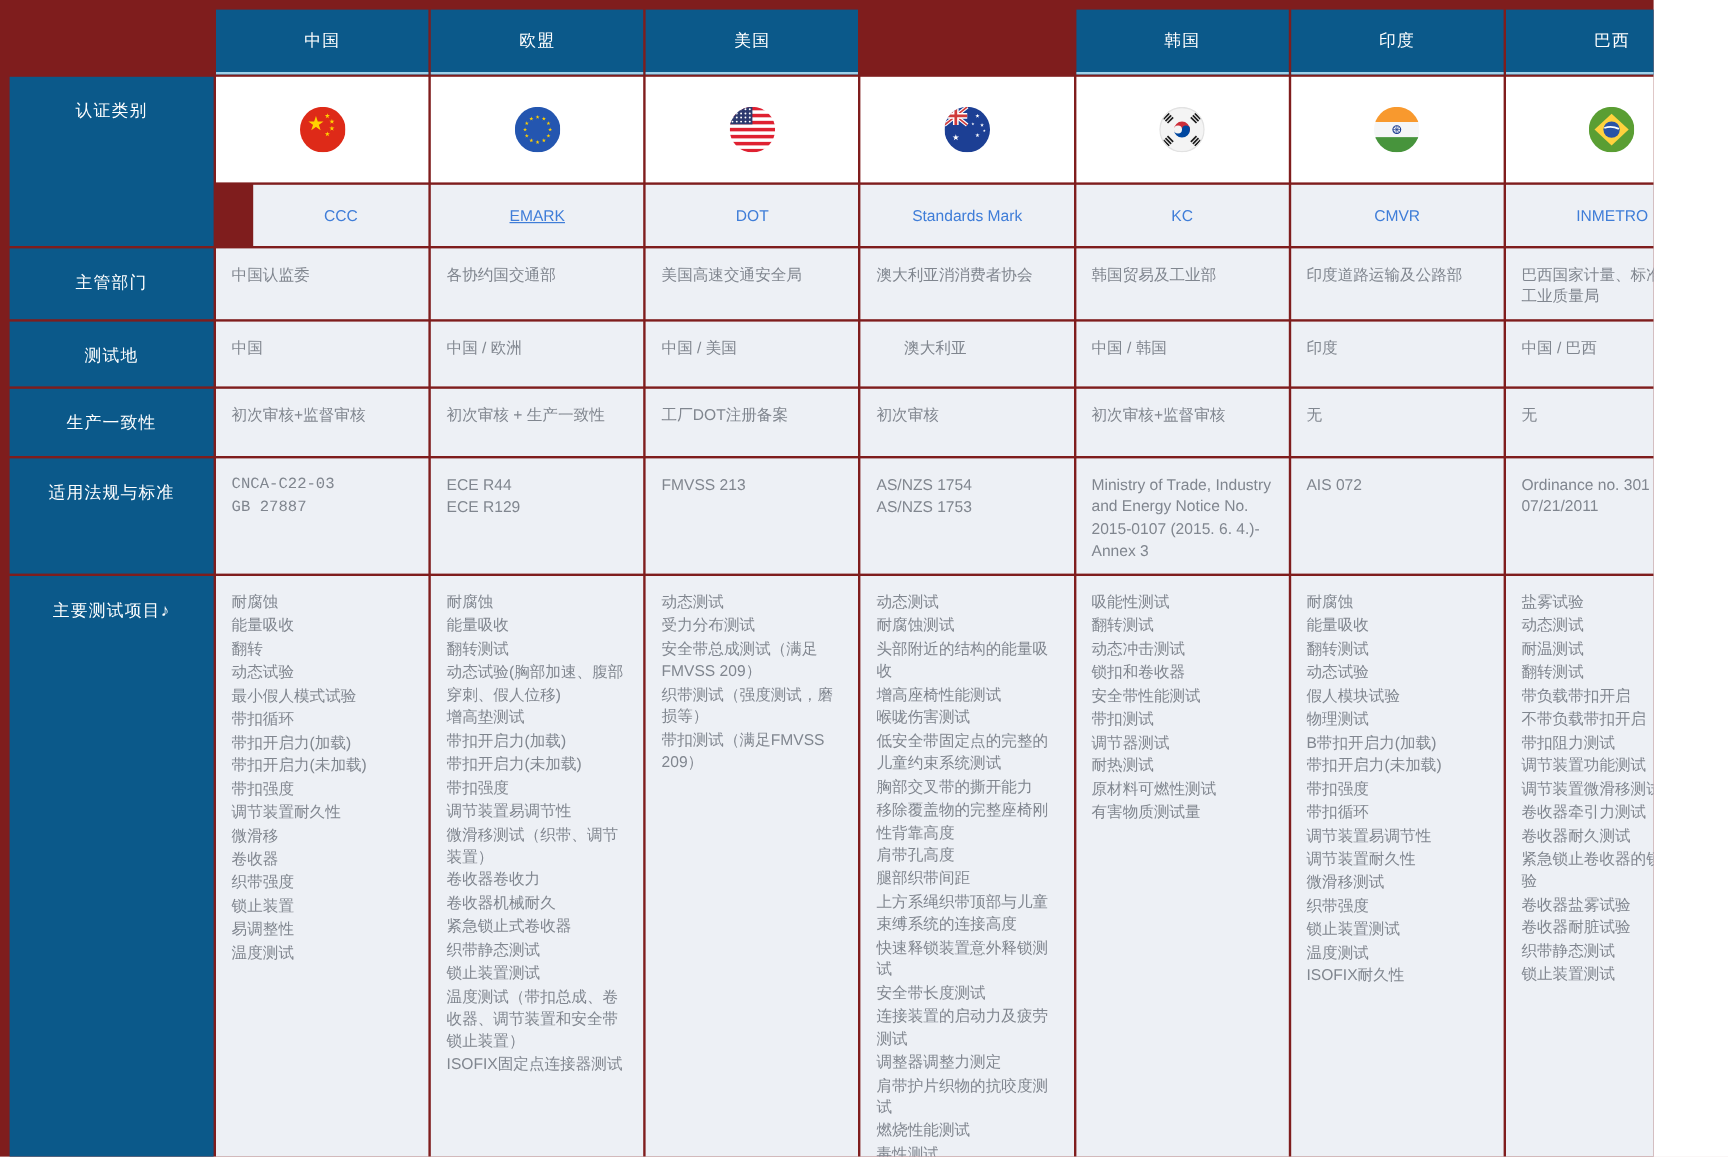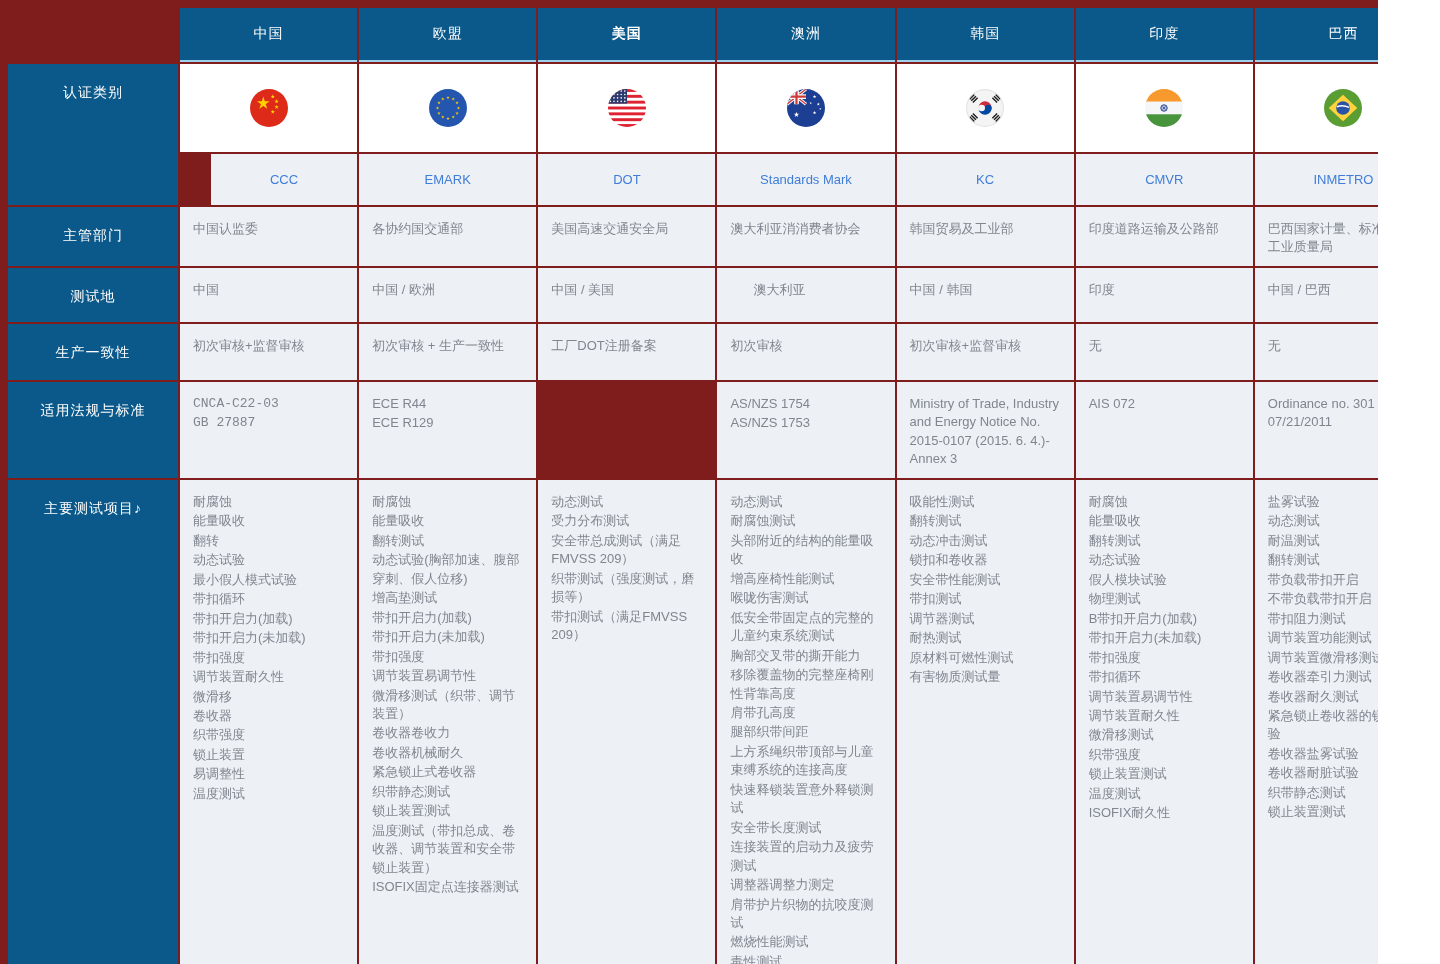--- a/index.html
+++ b/index.html
@@ -39,22 +39,21 @@
   .flag-wrap{width:38px;height:38px;display:inline-block;}
   .flag-wrap svg{display:block;}
 </style>
 </head>
 <body>
 
 <div class="page">
   <div class="grid" id="grid">
       <div class="h-cell" style="grid-area: 1 / 2;">中国</div>
       <div class="h-cell" style="grid-area: 1 / 3;">欧盟</div>
-      <div class="h-cell" style="grid-area: 1 / 4; font-weight: bold;">美国</div>
-      <div class="h-cell" style="grid-area: 1 / 5;">澳洲</div>
+      <div class="h-cell" style="grid-area: 1 / 4;">美国</div>
       <div class="h-cell" style="grid-area: 1 / 6;">韩国</div>
       <div class="h-cell" style="grid-area: 1 / 7;">印度</div>
       <div class="h-cell" style="grid-area: 1 / 8;">巴西</div>
       <div class="label-cell" style="grid-area: 2 / 1 / span 2;">认证类别</div>
       <div class="label-cell" style="grid-area: 4 / 1;">主管部门</div>
       <div class="label-cell" style="grid-area: 5 / 1;">测试地</div>
       <div class="label-cell" style="grid-area: 6 / 1;">生产一致性</div>
       <div class="label-cell" style="grid-area: 7 / 1;">适用法规与标准</div>
       <div class="label-cell" style="grid-area: 8 / 1;">主要测试项目♪</div>
       <div class="flag-cell" style="grid-area: 2 / 2;">
@@ -96,21 +95,21 @@
               <path d="M0,-1 L0.588,0.809 L-0.951,-0.309 L0.951,-0.309 L-0.588,0.809 Z" fill="#ffcf00" transform="translate(9,20) scale(1.9)"></path>
               <path d="M0,-1 L0.588,0.809 L-0.951,-0.309 L0.951,-0.309 L-0.588,0.809 Z" fill="#ffcf00" transform="translate(10.5,14.5) scale(1.9)"></path>
               <path d="M0,-1 L0.588,0.809 L-0.951,-0.309 L0.951,-0.309 L-0.588,0.809 Z" fill="#ffcf00" transform="translate(14.5,10.5) scale(1.9)"></path>
               <path d="M0,-1 L0.588,0.809 L-0.951,-0.309 L0.951,-0.309 L-0.588,0.809 Z" fill="#ffcf00" transform="translate(20,9) scale(1.9)"></path>
               <path d="M0,-1 L0.588,0.809 L-0.951,-0.309 L0.951,-0.309 L-0.588,0.809 Z" fill="#ffcf00" transform="translate(25.5,10.5) scale(1.9)"></path>
               <path d="M0,-1 L0.588,0.809 L-0.951,-0.309 L0.951,-0.309 L-0.588,0.809 Z" fill="#ffcf00" transform="translate(29.5,14.5) scale(1.9)"></path>
             </g>
           </svg>
         </span>
       </div>
-      <div class="cert-cell" style="grid-area: 3 / 3;">EMARK</div>
+      <div class="cert-cell" style="grid-area: 3 / 3; text-decoration: underline;">EMARK</div>
       <div class="flag-cell" style="grid-area: 2 / 4;">
         <span class="flag-wrap">
           <svg viewBox="0 0 40 40" width="38" height="38">
             <defs>
               <clipPath id="c-us">
                 <circle cx="20" cy="20" r="20"></circle>
               </clipPath>
             </defs>
             <g clip-path="url(#c-us)">
               <rect width="40" height="40" fill="#ffffff"></rect>
@@ -282,20 +281,23 @@
       <div class="data-cell" style="grid-area: 6 / 7;">无</div>
       <div class="data-cell" style="grid-area: 6 / 8;">无</div>
       <div class="data-cell" style="grid-area: 7 / 2; font-family: Liberation Mono, monospace;">
         <div class="line">CNCA-C22-03</div>
         <div class="line">GB 27887</div>
       </div>
       <div class="data-cell" style="grid-area: 7 / 3;">
         <div class="line">ECE R44</div>
         <div class="line">ECE R129</div>
       </div>
+      <div class="data-cell" style="grid-area: 7 / 4;">
+        <div class="line">FMVSS 213</div>
+      </div>
       <div class="data-cell" style="grid-area: 7 / 5;">
         <div class="line">AS/NZS 1754</div>
         <div class="line">AS/NZS 1753</div>
       </div>
       <div class="data-cell" style="grid-area: 7 / 6;">
         <div class="line">Ministry of Trade, Industry and Energy Notice No. 2015-0107 (2015. 6. 4.)-Annex 3</div>
       </div>
       <div class="data-cell" style="grid-area: 7 / 7;">
         <div class="line">AIS 072</div>
       </div>

